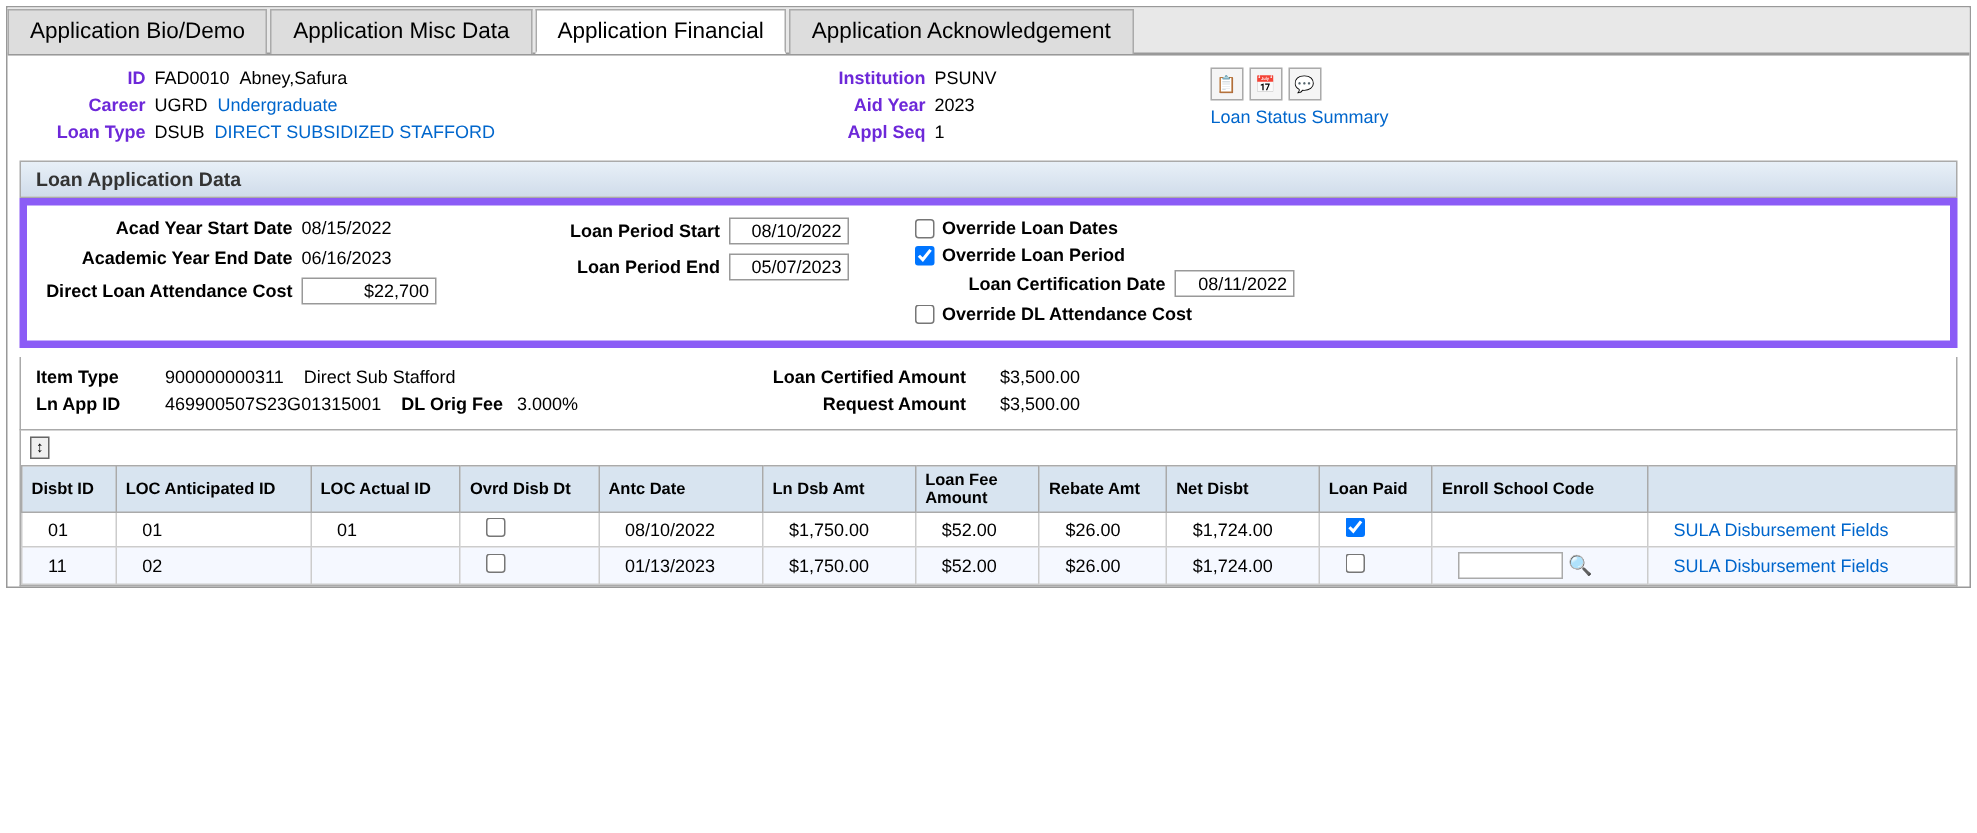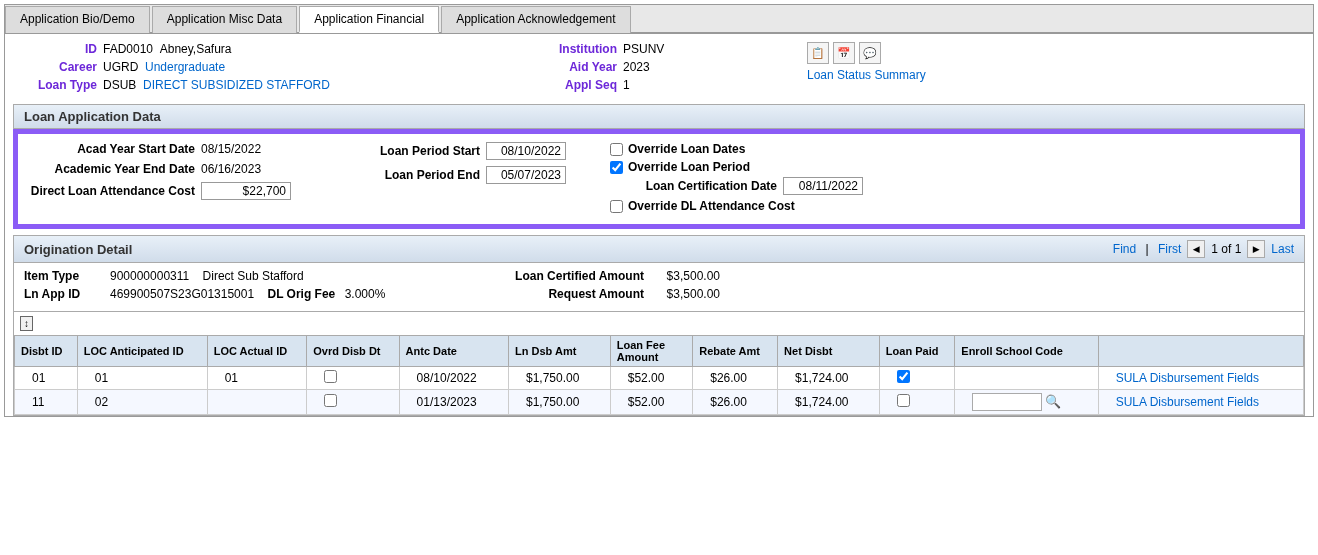--- a/index.html
+++ b/index.html
@@ -16,21 +16,21 @@
       display: flex;
       border-bottom: 2px solid #999;
       background: #e8e8e8;
     }
     .tab {
       padding: 5px 14px;
       border: 1px solid #aaa;
       border-bottom: none;
       cursor: pointer;
       background: #ddd;
-      font-size: 12px;
+      font-size: 15px;
       margin-right: 2px;
       position: relative;
       top: 1px;
     }
     .tab.active {
       background: #fff;
       border-bottom: 2px solid #fff;
       font-weight: normal;
     }
     .tab:first-child { border-left: 1px solid #aaa; }
@@ -385,32 +385,20 @@
           <input class="loan-input" type="text" value="08/11/2022" style="">
         </div>
         <div class="checkbox-row" style="margin-top:2px;">
           <input type="checkbox" style="">
           <span class="checkbox-label">Override DL Attendance Cost</span>
         </div>
       </div>
     </div>
   </div>
 
-  <div class="orig-header-row">
-    <span class="orig-header-title">Origination Detail</span>
-    <div class="orig-nav">
-      <a href="#">Find</a>
-      &nbsp;|&nbsp;
-      <a href="#">First</a>
-      <button class="nav-btn">◀</button>
-      <span>1 of 1</span>
-      <button class="nav-btn">▶</button>
-      <a href="#">Last</a>
-    </div>
-  </div>
 
   <div class="orig-body">
     <div class="orig-detail-row">
       <div class="orig-left">
         <div class="info-row" style="margin-bottom:4px;">
           <span class="orig-field-label" style="min-width:80px;">Item Type</span>
           <span class="orig-field-value">900000000311</span>
           &nbsp;&nbsp;&nbsp;&nbsp;
           <span class="orig-field-value black">Direct Sub Stafford</span>
         </div>

